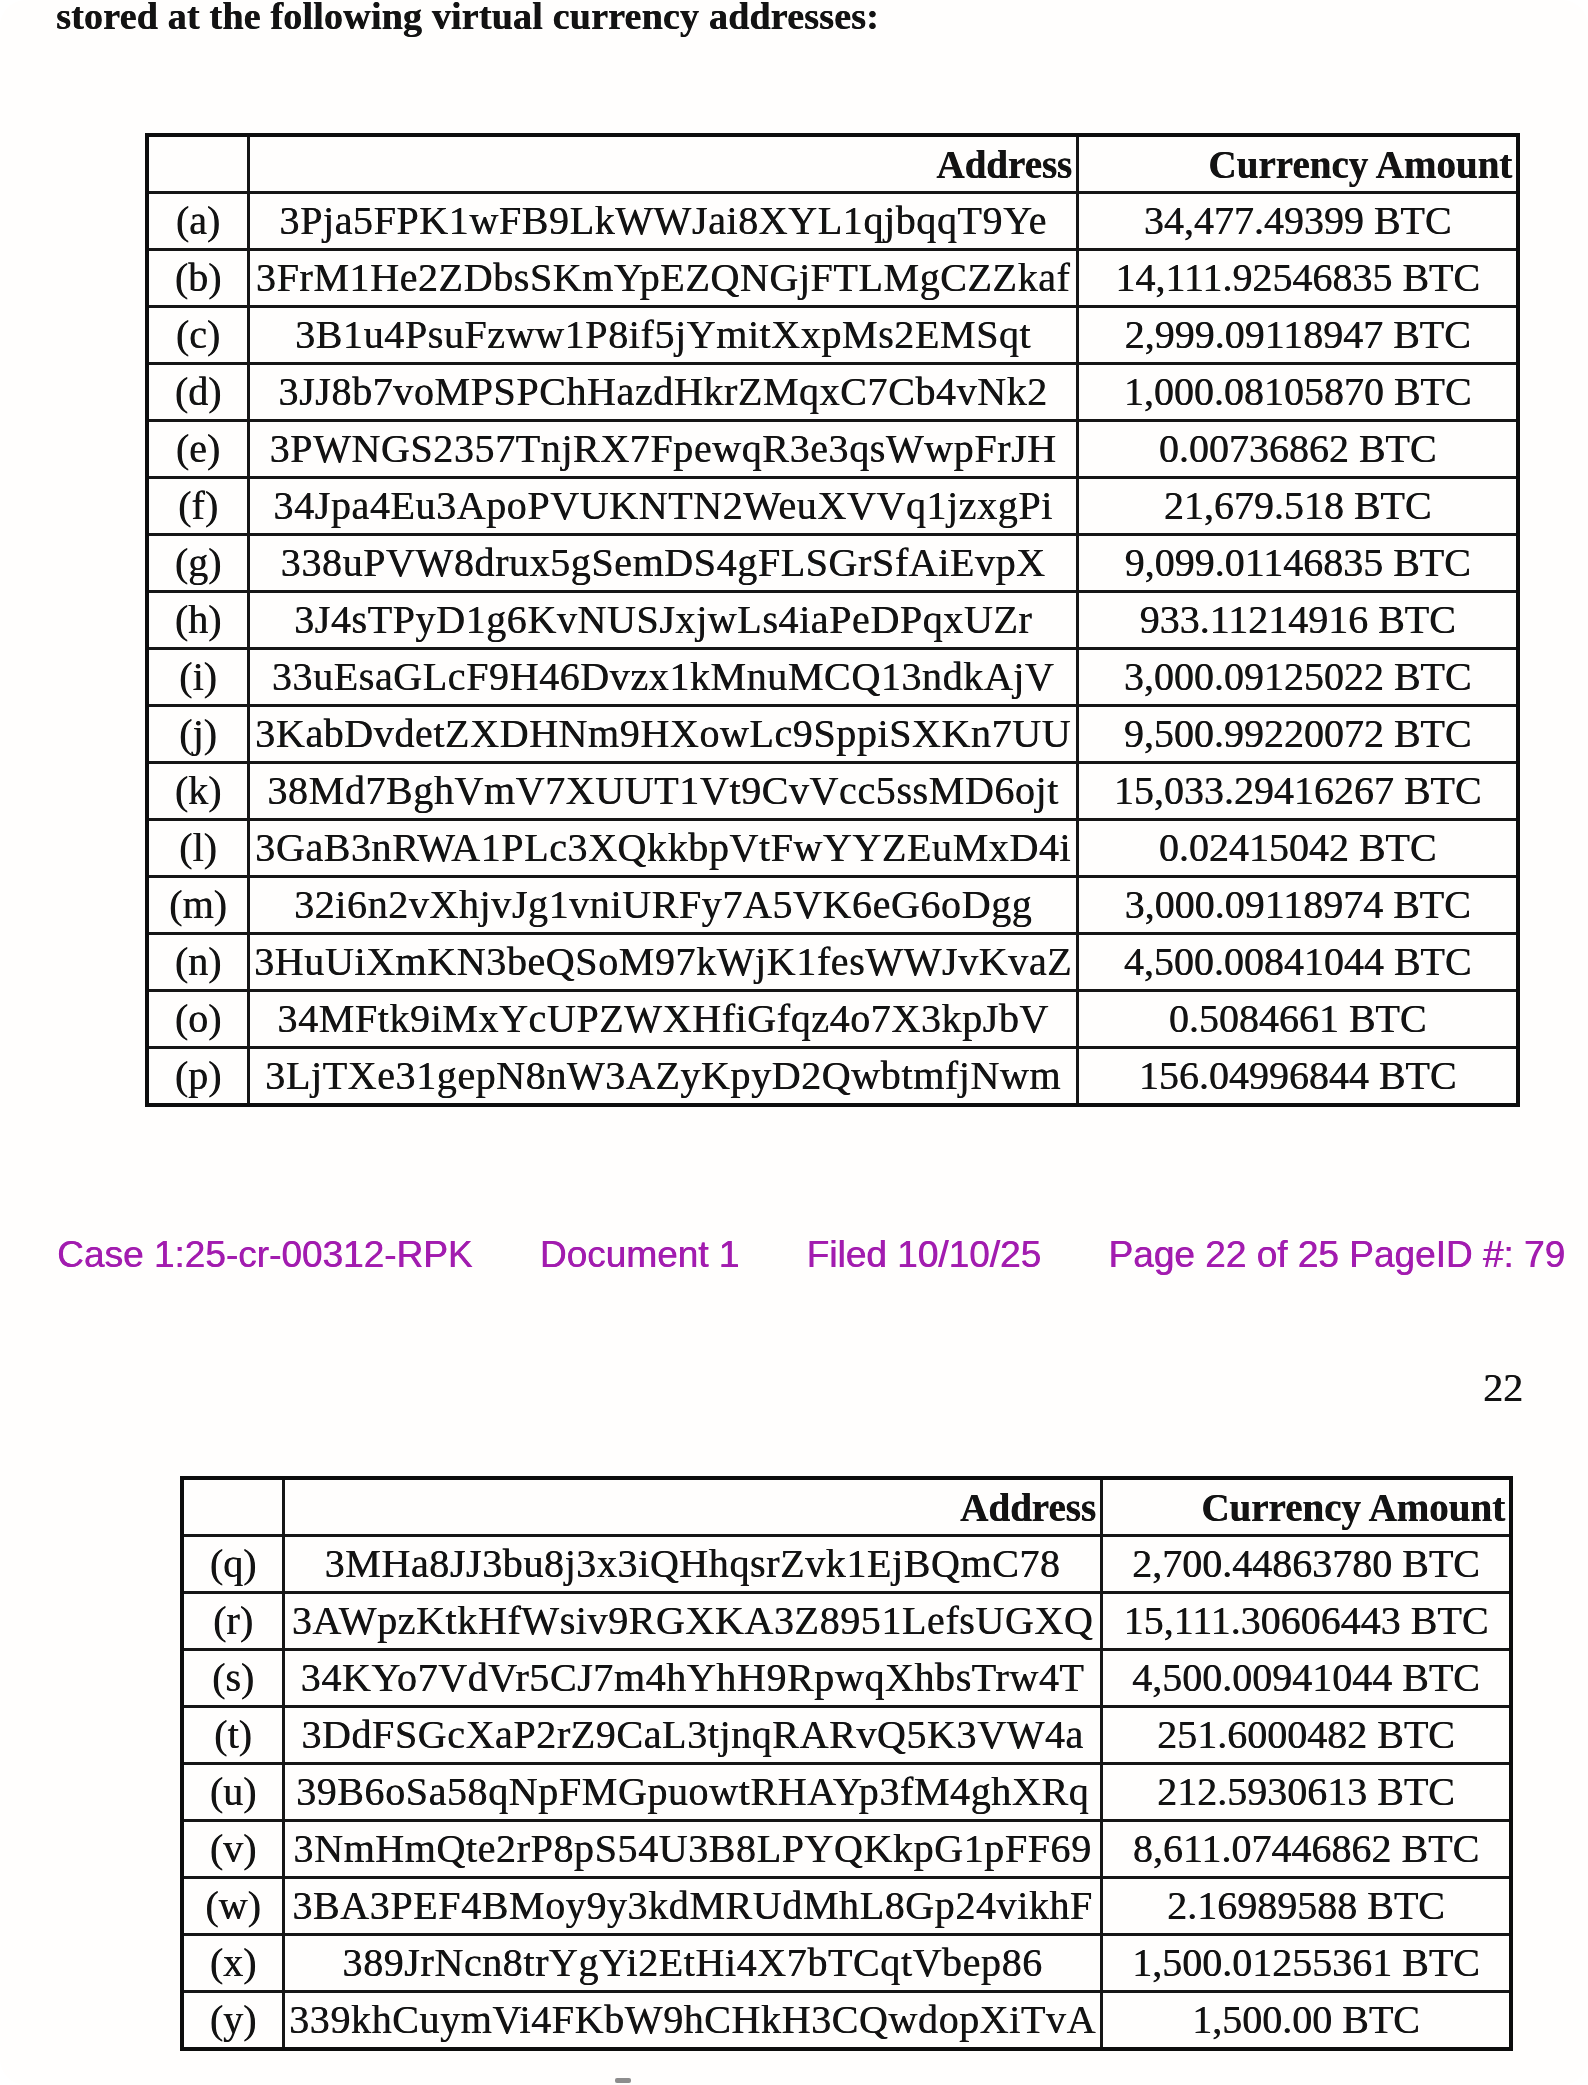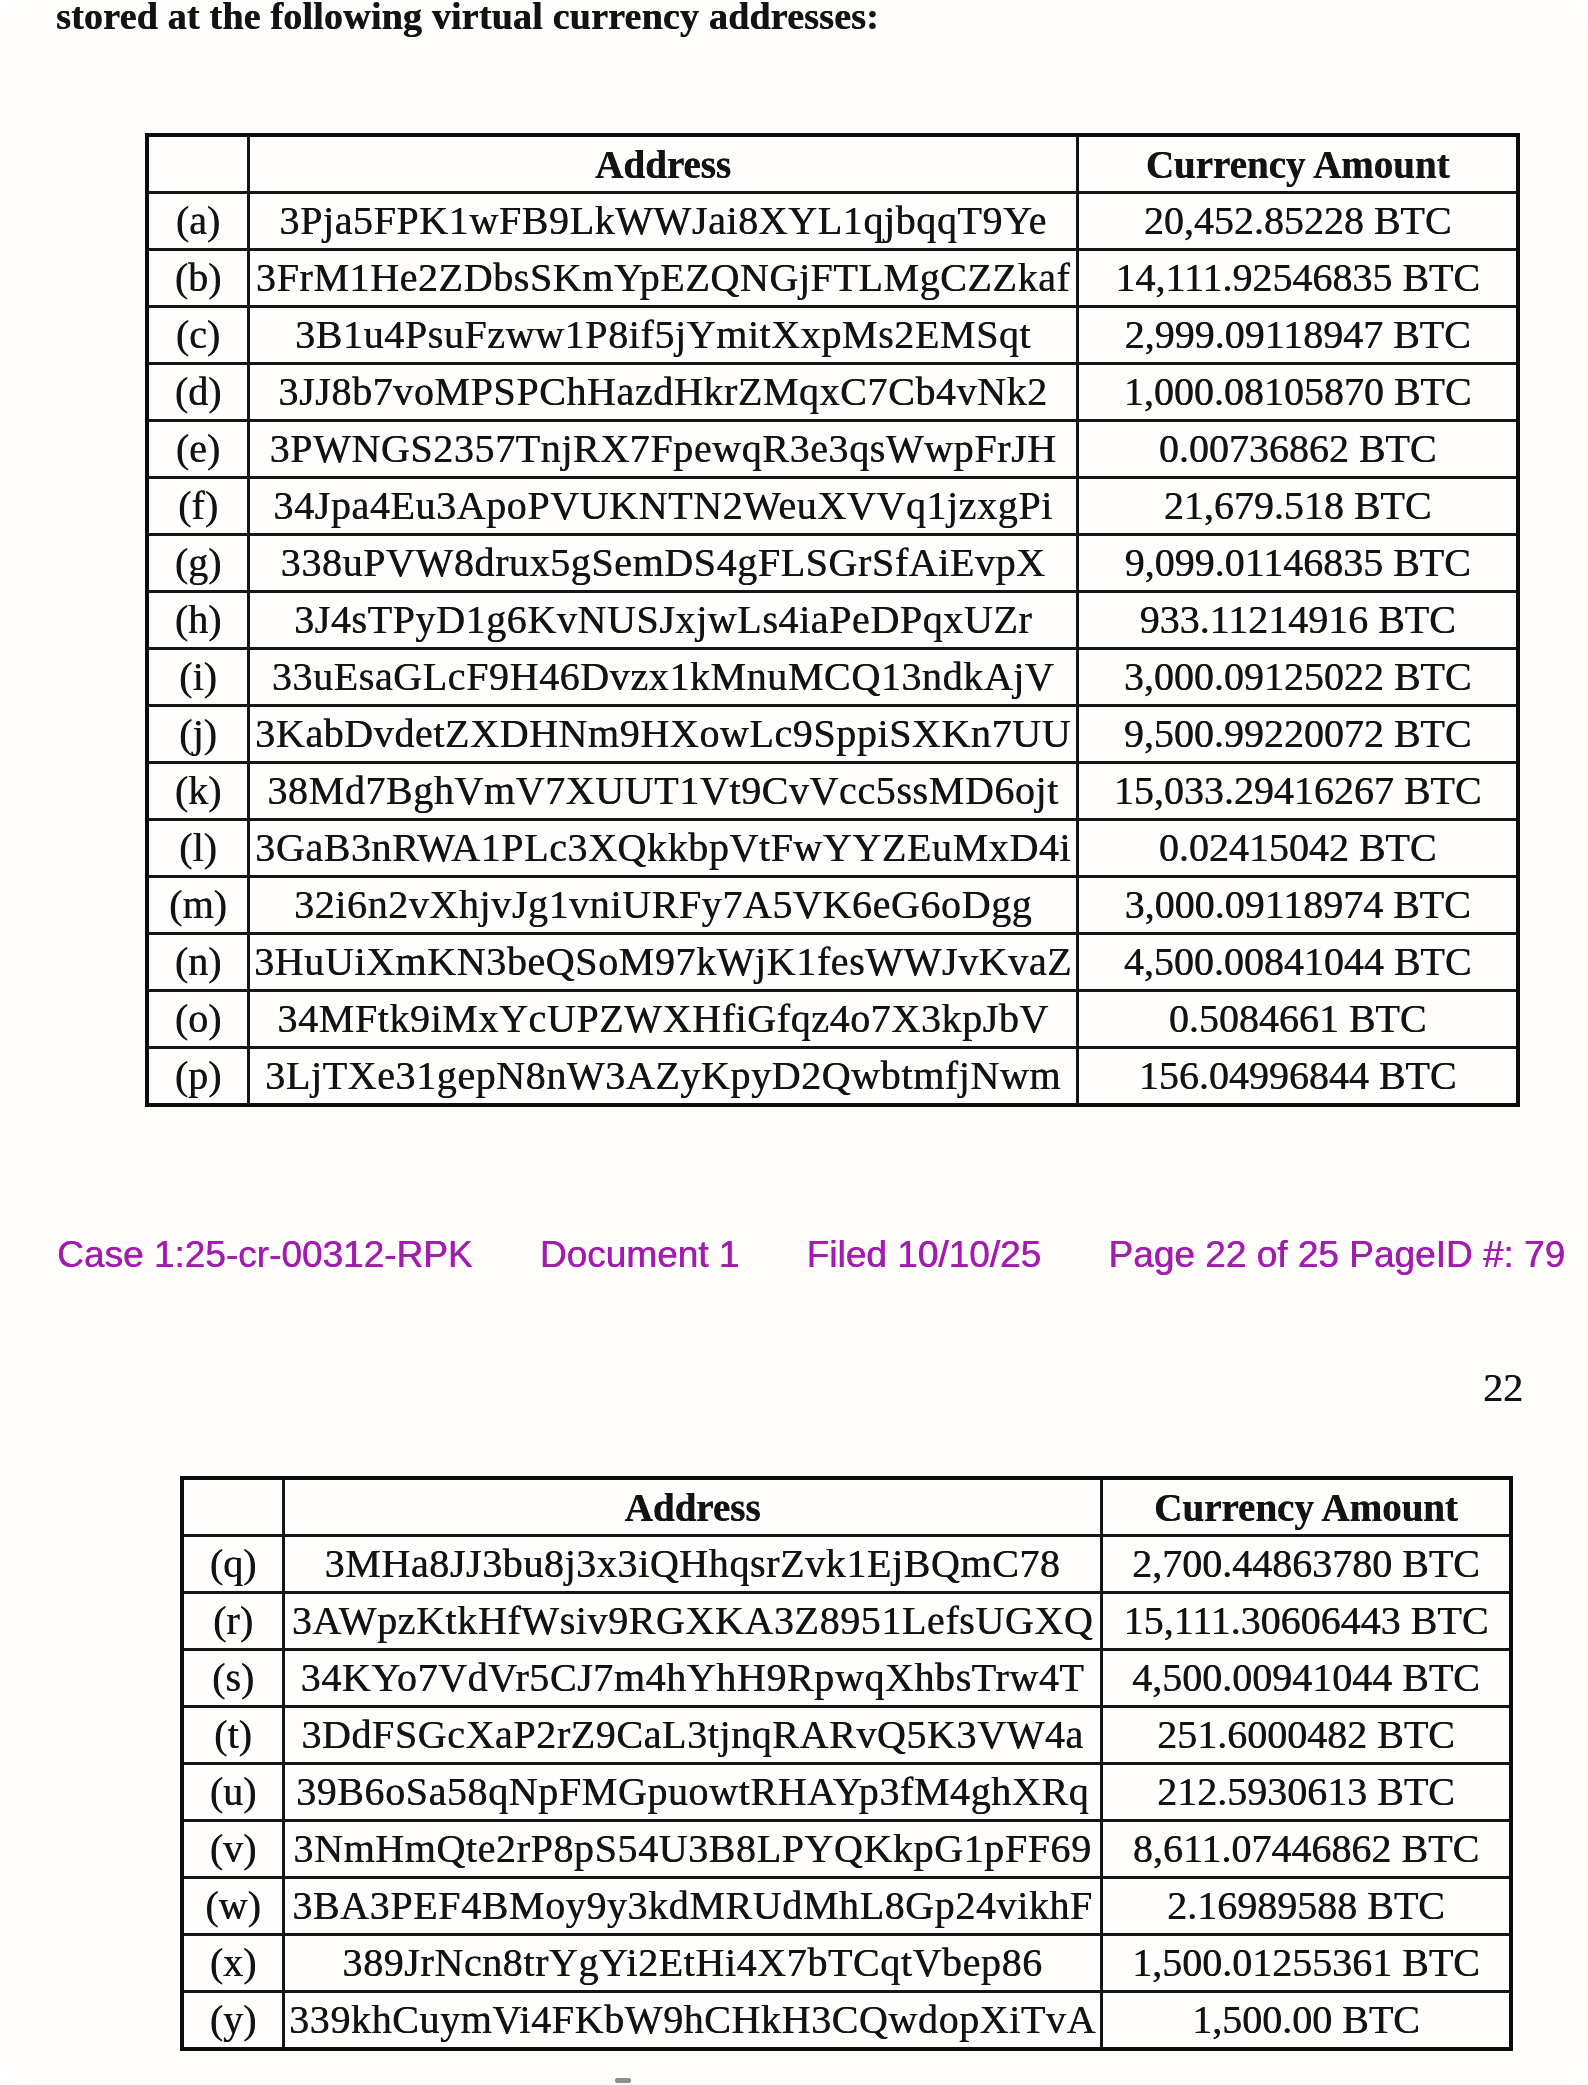--- a/index.html
+++ b/index.html
@@ -37,20 +37,21 @@
     height:54px;
     text-align:center;
     font-size:40px;
     line-height:1;
     white-space:nowrap;
     overflow:hidden;
   }
   .btc-table th{
     font-weight:700;
     font-size:39px;
+    text-align:right;
   }
   .btc-table td.col-address{letter-spacing:0.6px;}
   .t1 .col-letter{width:90px;}
   .t1 .col-address{width:803px;}
   .t1 .col-amount{width:429px;}
   .t2 .col-letter{width:90px;}
   .t2 .col-address{width:772px;}
   .t2 .col-amount{width:398px;}
   .caption{
     position:absolute;
@@ -94,21 +95,21 @@
       <tr>
         <th class="col-letter"></th>
         <th class="col-address">Address</th>
         <th class="col-amount">Currency Amount</th>
       </tr>
     </thead>
     <tbody>
         <tr>
           <td class="col-letter">(a)</td>
           <td class="col-address">3Pja5FPK1wFB9LkWWJai8XYL1qjbqqT9Ye</td>
-          <td class="col-amount">20,452.85228 BTC</td>
+          <td class="col-amount">34,477.49399 BTC</td>
         </tr>
         <tr>
           <td class="col-letter">(b)</td>
           <td class="col-address">3FrM1He2ZDbsSKmYpEZQNGjFTLMgCZZkaf</td>
           <td class="col-amount">14,111.92546835 BTC</td>
         </tr>
         <tr>
           <td class="col-letter">(c)</td>
           <td class="col-address">3B1u4PsuFzww1P8if5jYmitXxpMs2EMSqt</td>
           <td class="col-amount">2,999.09118947 BTC</td>

